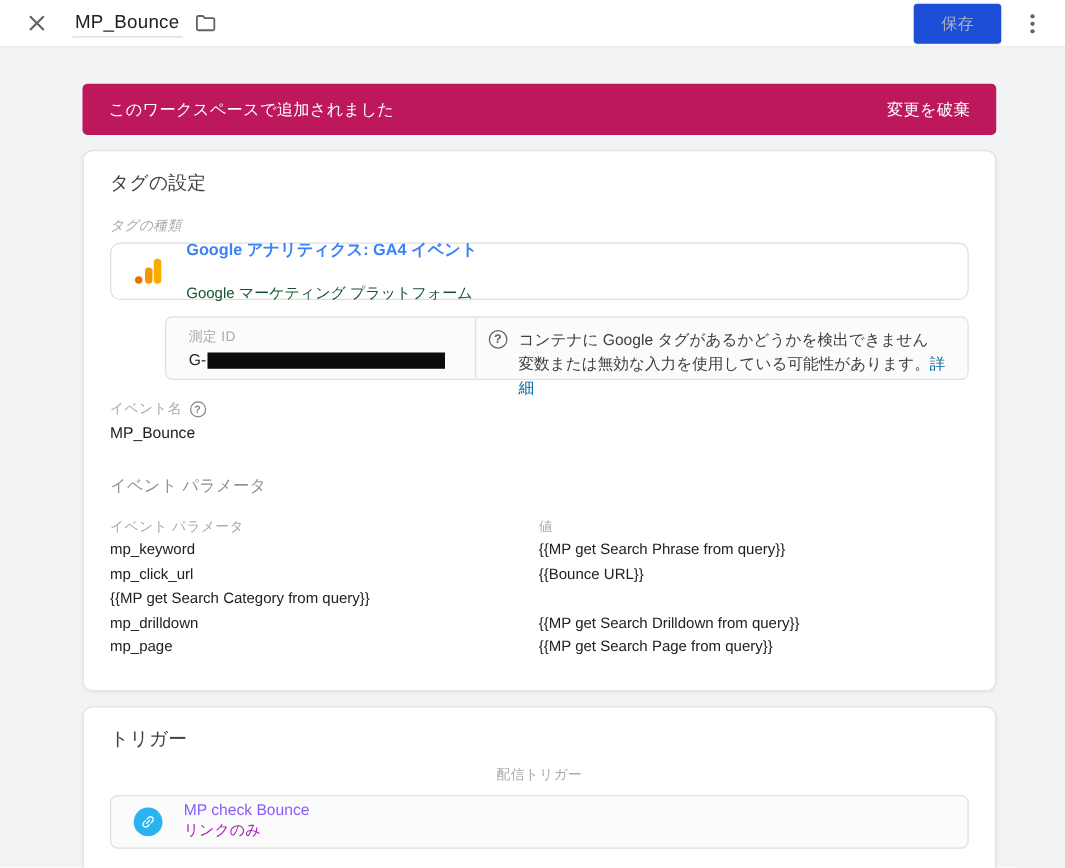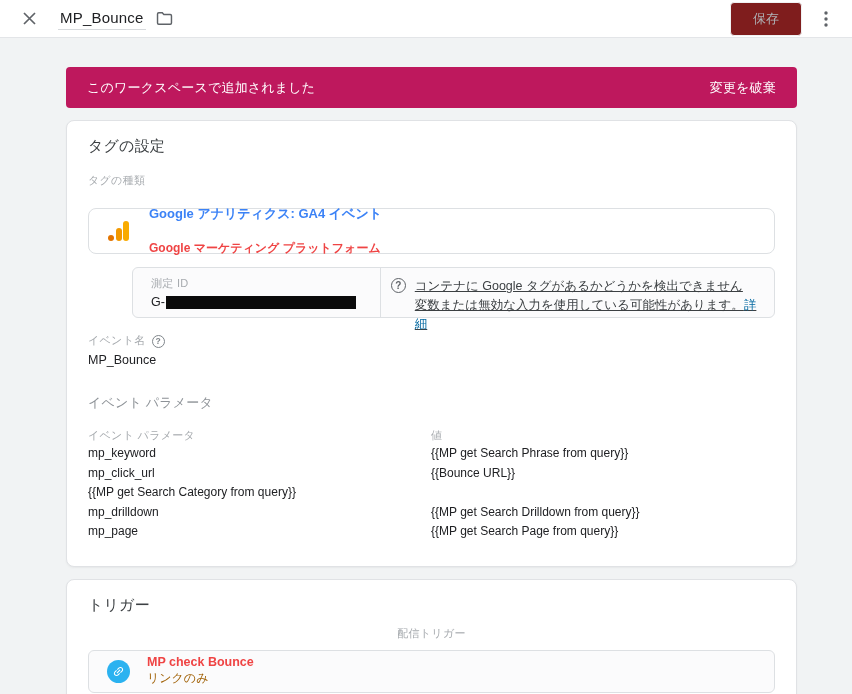--- a/index.html
+++ b/index.html
@@ -37,21 +37,21 @@
     letter-spacing: 0.2px;
   }
   .folder-btn {
     margin-left: 10px;
     display: inline-flex; align-items: center;
     color: #5f6368;
     cursor: pointer;
   }
   .topbar-spacer { flex: 1; }
   .save-btn {
-    background: #7f1d1d;
+    background: #1d4ed8;
     border: 1px solid #f0f1f2;
     border-radius: 4px;
     color: #aeb1b5;
     font-size: 13px;
     padding: 7px 22px;
     font-family: inherit;
     cursor: default;
   }
   .kebab-btn {
     margin-left: 14px;
@@ -82,37 +82,37 @@
     border: 1px solid #e0e2e5;
     border-radius: 8px;
     box-shadow: 0 1px 2px rgba(60,64,67,0.06);
     padding: 16px 21px 24px 21px;
     margin-bottom: 12px;
   }
   .card-title { font-size: 15px; font-weight: 400; color: #3c4043; letter-spacing: 0.2px; }
   .field-label { font-size: 11px; color: #a6aaae; letter-spacing: 0.3px; }
 
   
-  .tag-card .field-label.first { margin-top: 17px; margin-bottom: 20px; }
+  .tag-card .field-label.first { margin-top: 17px; margin-bottom: 6px; font-style: italic; }
   .tag-type-box {
     border: 1px solid #dde0e3;
     border-radius: 8px;
     height: 46px;
     display: flex;
     align-items: center;
     padding: 0 16px;
     cursor: pointer;
   }
   .ga-icon { position: relative; width: 24px; height: 24px; margin-left: 2px; }
   .ga-icon .bar-tall { position: absolute; right: 2px; bottom: 2px; width: 6px; height: 20px; border-radius: 3px; }
   .ga-icon .bar-mid  { position: absolute; left: 9px; bottom: 2px; width: 6px; height: 13px; border-radius: 3px; }
   .ga-icon .bar-dot  { position: absolute; left: 1px; bottom: 2px; width: 6px; height: 6px; border-radius: 50%; }
   .tag-type-text { margin-left: 18px; }
   .tag-type-name { font-size: 13px; font-weight: 600; color: #3b82f6; }
-  .tag-type-platform { font-size: 12px; color: #ef4444; margin-top: 17px; font-weight: bold; }
+  .tag-type-platform { font-size: 12px; color: #14532d; margin-top: 17px; }
 
   
   .mid-box {
     margin-top: 13px;
     border: 1px solid #dde0e3;
     border-radius: 6px;
     background: #fbfbfc;
     height: 51px;
     display: flex;
     align-items: stretch;
@@ -131,21 +131,21 @@
     flex: none;
     width: 15px; height: 15px;
     border: 1.4px solid #5f6368;
     border-radius: 50%;
     color: #5f6368;
     font-size: 10px;
     font-weight: 700;
     display: inline-flex; align-items: center; justify-content: center;
     margin-top: 1px;
   }
-  .warn-text { margin-left: 9px; font-size: 12.5px; color: #3c4043; line-height: 19px; text-decoration: underline; }
+  .warn-text { margin-left: 9px; font-size: 12.5px; color: #3c4043; line-height: 19px; }
   .warn-link { color: #0369a1; text-decoration: none; cursor: pointer; }
 
   
   .event-label-row { margin-top: 15px; display: flex; align-items: center; gap: 6px; }
   .help-circle.small { width: 13px; height: 13px; font-size: 8.5px; border-width: 1.2px; border-color: #80868b; color: #80868b; }
   .event-name-value { margin-top: 5px; font-size: 12.5px; color: #202124; }
 
   
   .params-title { margin-top: 27px; font-size: 13px; color: #8d9297; letter-spacing: 0.2px; }
   .params-head { margin-top: 16px; display: flex; font-size: 11px; color: #a6aaae; letter-spacing: 0.3px; }
@@ -168,22 +168,22 @@
   }
   .trigger-circle {
     width: 23px; height: 23px;
     border-radius: 50%;
     background: #2bb2f0;
     display: inline-flex; align-items: center; justify-content: center;
     margin-left: 2px;
   }
   .trigger-circle svg { transform: rotate(-45deg); }
   .trigger-text { margin-left: 17px; }
-  .trigger-name { font-size: 12.5px; font-weight: 700; color: #ef4444; }
-  .trigger-type { font-size: 12px; color: #a16207; margin-top: 1px; }
+  .trigger-name { font-size: 12.5px; font-weight: 400; color: #8b5cf6; }
+  .trigger-type { font-size: 12px; color: #a21caf; margin-top: 1px; }
 </style>
 </head>
 <body>
 
 <header class="topbar">
   <span class="close-btn">
     <svg width="15" height="15" viewBox="0 0 15 15">
         <path d="M2 2 L13 13 M13 2 L2 13" stroke="#5f6368" stroke-width="1.7" fill="none"></path>
       </svg>
   </span>

